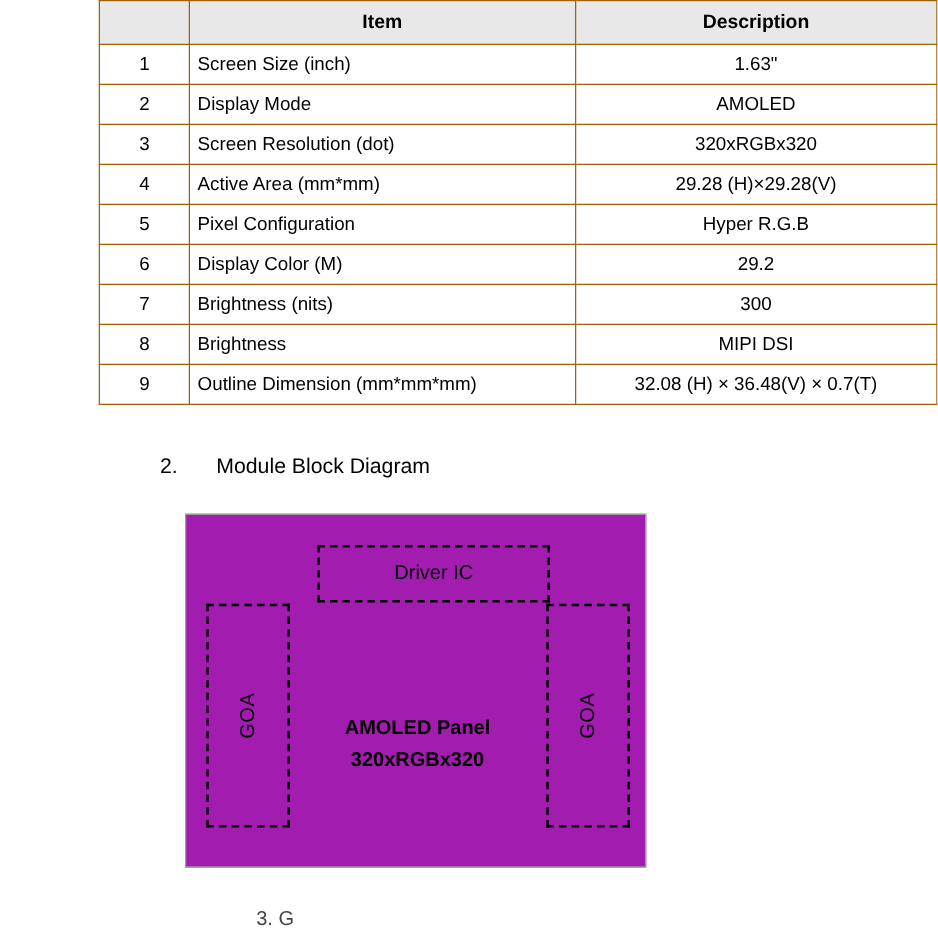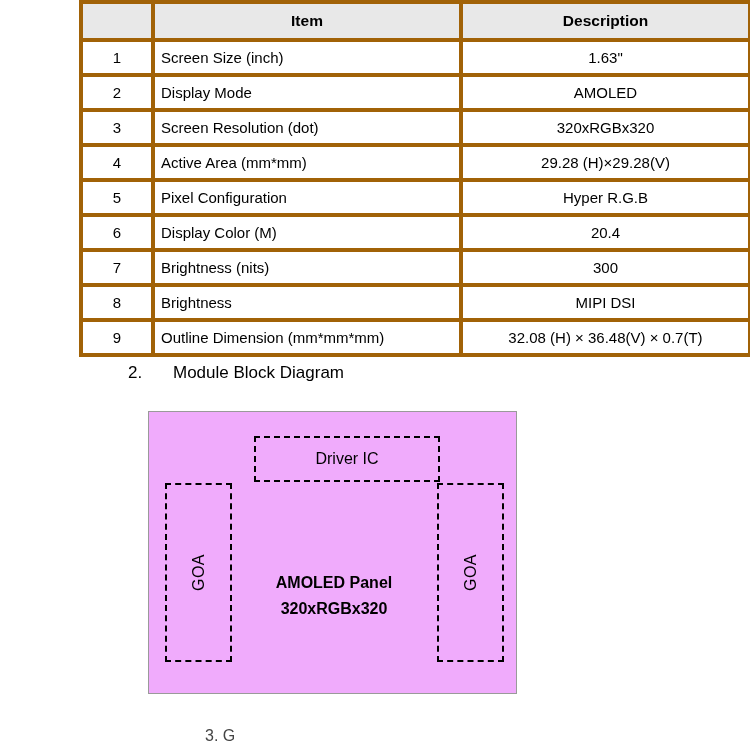--- a/index.html
+++ b/index.html
@@ -22,21 +22,21 @@
     left: 79px;
     top: 0px;
     width: 671px;
   }
   table.spec {
     border-collapse: collapse;
     width: 671px;
     table-layout: fixed;
   }
   table.spec th, table.spec td {
-    border: 4px solid #a16207;
+    border: 1px solid #a16207;
     height: 31px;
     font-size: 15px;
     padding: 0 6px;
     vertical-align: middle;
   }
   table.spec thead th {
     background: #e8e8e8;
     text-align: center;
     font-weight: bold;
     height: 34px;
@@ -68,21 +68,21 @@
   }
 
   
   .diagram {
     position: absolute;
     left: 148px;
     top: 411px;
     width: 367px;
     height: 281px;
     border: 1px solid #9a9a9a;
-    background: #f0abfc;
+    background: #a21caf;
   }
   .driver-ic {
     position: absolute;
     left: 105px;
     top: 24px;
     width: 182px;
     height: 42px;
     border: 2px dashed #000000;
     display: flex;
     align-items: center;
@@ -168,21 +168,21 @@
         <td class="desc">29.28 (H)×29.28(V)</td>
       </tr>
       <tr>
         <td class="no">5</td>
         <td class="item">Pixel Configuration</td>
         <td class="desc">Hyper R.G.B</td>
       </tr>
       <tr>
         <td class="no">6</td>
         <td class="item">Display Color (M)</td>
-        <td class="desc">20.4</td>
+        <td class="desc">29.2</td>
       </tr>
       <tr>
         <td class="no">7</td>
         <td class="item">Brightness (nits)</td>
         <td class="desc">300</td>
       </tr>
       <tr>
         <td class="no">8</td>
         <td class="item">Brightness</td>
         <td class="desc">MIPI DSI</td>

